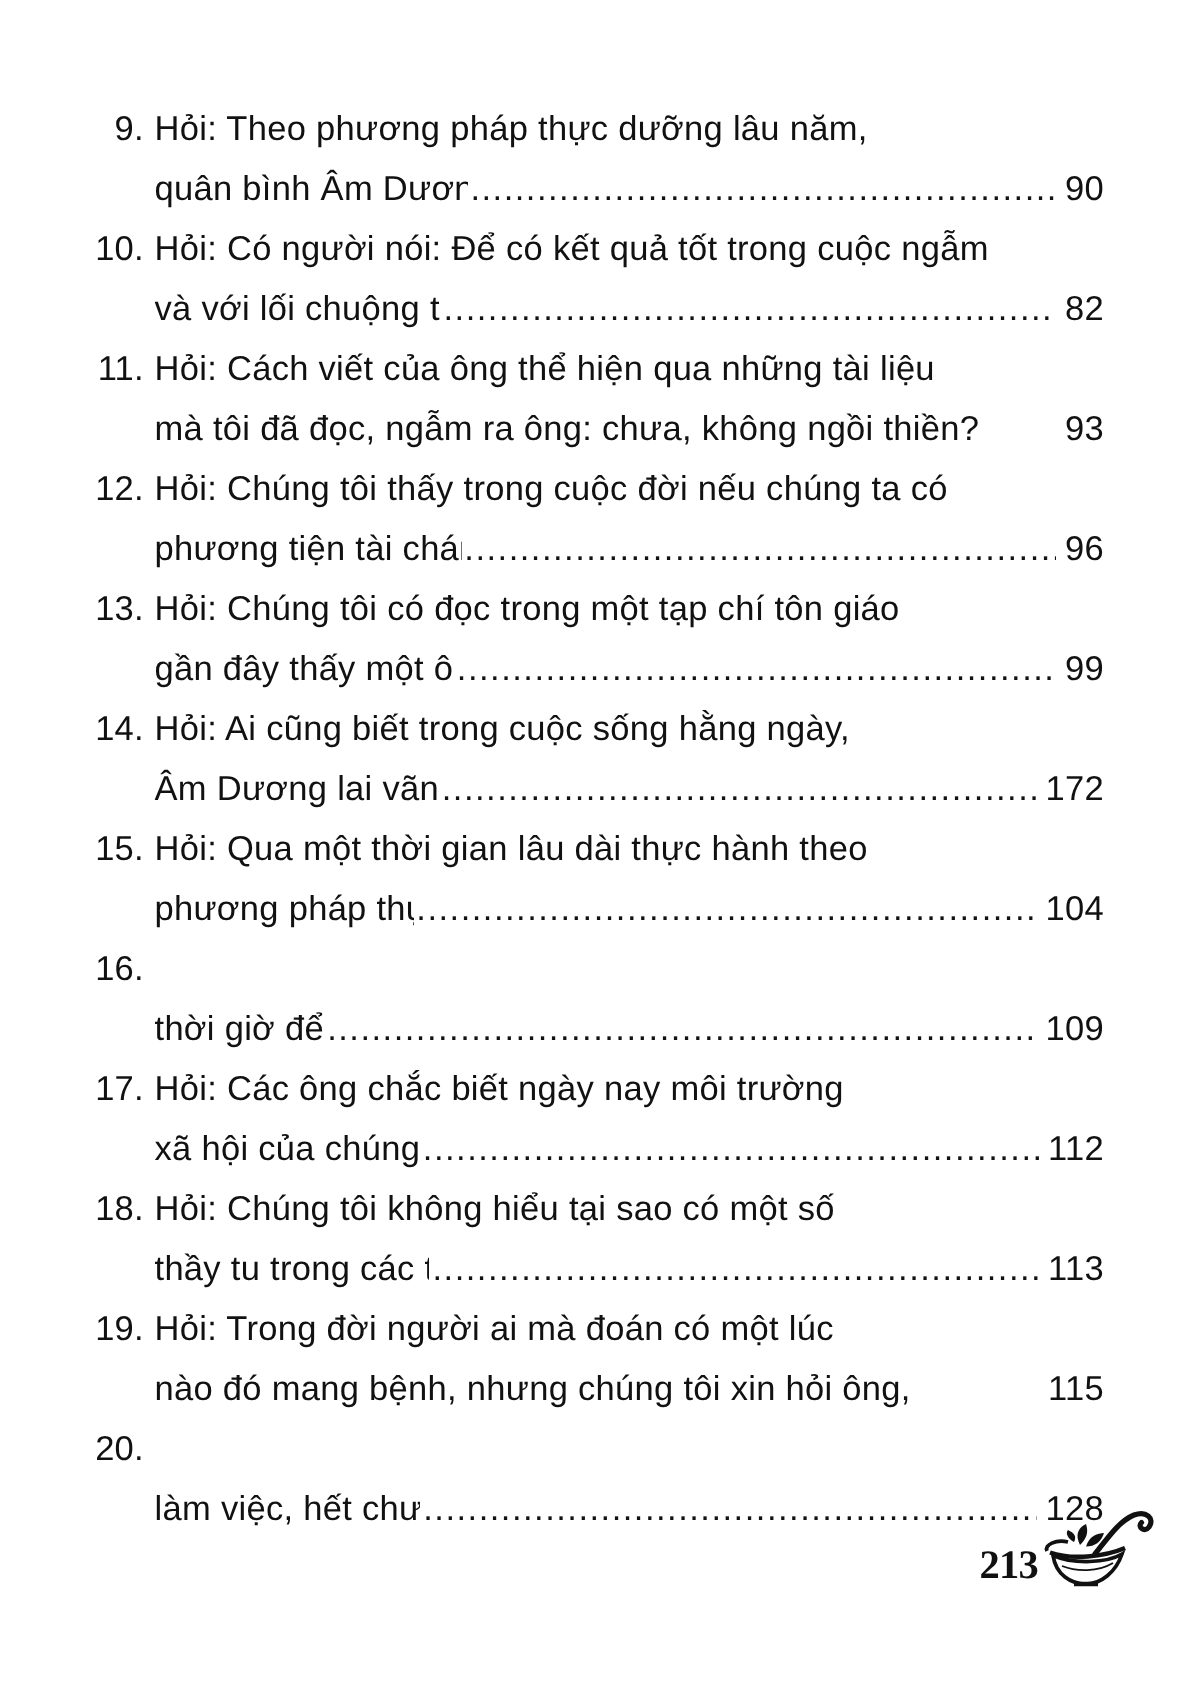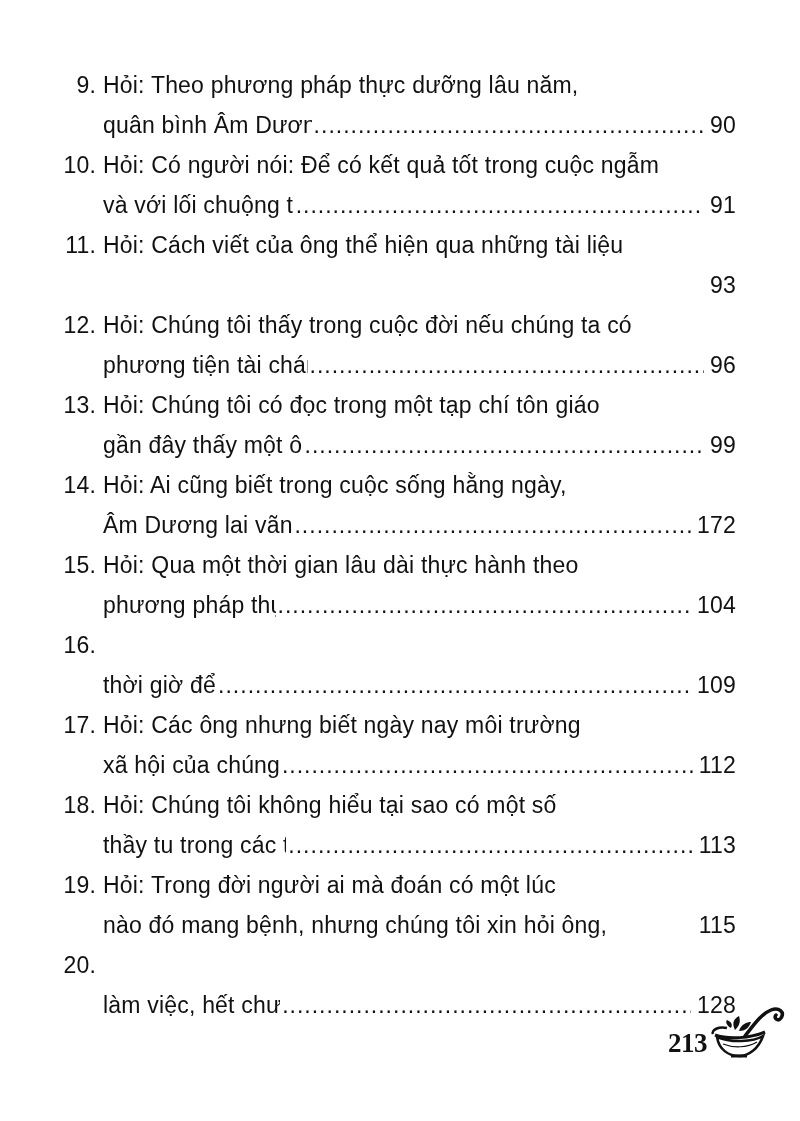--- a/index.html
+++ b/index.html
@@ -62,21 +62,21 @@
     }
     .leader.none::before {
       content: "";
     }
     .page {
       flex: 0 0 auto;
       padding-left: 6px;
     }
     .footer {
       position: absolute;
-      left: 668px;
+      left: 653px;
       top: 1022px;
       display: flex;
       align-items: center;
     }
     .page-number {
       font-family: "Liberation Serif", "DejaVu Serif", serif;
       font-weight: bold;
       font-size: 27px;
       color: #111;
       letter-spacing: -0.5px;
@@ -108,31 +108,32 @@
 
   <div class="entry">
     <div class="line">
       <span class="num">10.</span>
       <span class="text">Hỏi: Có người nói: Để có kết quả tốt trong cuộc ngẫm</span>
     </div>
     <div class="line">
       <span class="indent"></span>
       <span class="text">và với lối chuộng thực tế của con người</span>
       <span class="leader"></span>
-      <span class="page">91</span>
+      <span class="page">82</span>
     </div>
   </div>
 
   <div class="entry">
     <div class="line">
       <span class="num">11.</span>
       <span class="text">Hỏi: Cách viết của ông thể hiện qua những tài liệu</span>
     </div>
     <div class="line">
       <span class="indent"></span>
+      <span class="text">mà tôi đã đọc, ngẫm ra ông: chưa, không ngồi thiền?</span>
       <span class="leader none"></span>
       <span class="page">93</span>
     </div>
   </div>
 
   <div class="entry">
     <div class="line">
       <span class="num">12.</span>
       <span class="text">Hỏi: Chúng tôi thấy trong cuộc đời nếu chúng ta có</span>
     </div>
@@ -191,21 +192,21 @@
       <span class="indent"></span>
       <span class="text">thời giờ để làm việc,</span>
       <span class="leader"></span>
       <span class="page">109</span>
     </div>
   </div>
 
   <div class="entry">
     <div class="line">
       <span class="num">17.</span>
-      <span class="text">Hỏi: Các ông nhưng biết ngày nay môi trường</span>
+      <span class="text">Hỏi: Các ông chắc biết ngày nay môi trường</span>
     </div>
     <div class="line">
       <span class="indent"></span>
       <span class="text">xã hội của chúng ta bị ô nhiễm nhiều</span>
       <span class="leader"></span>
       <span class="page">112</span>
     </div>
   </div>
 
   <div class="entry">

